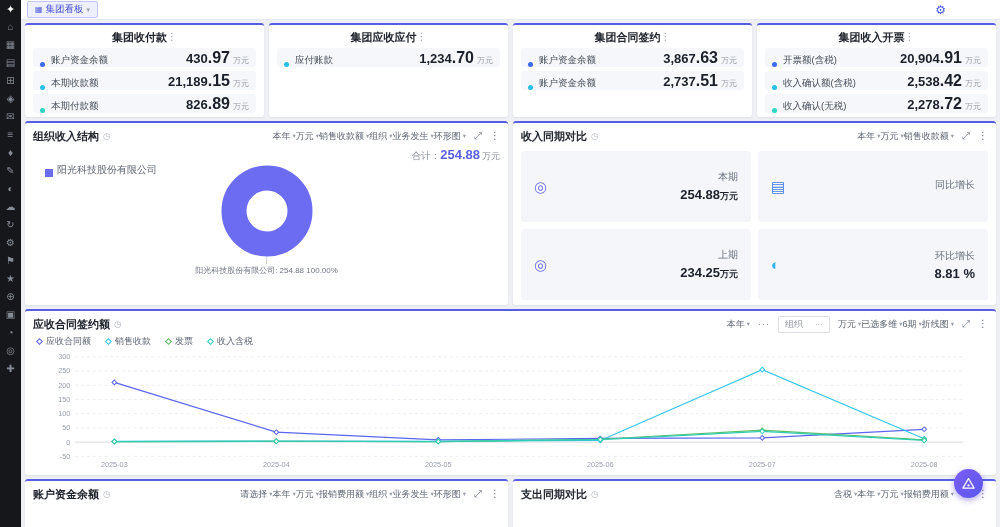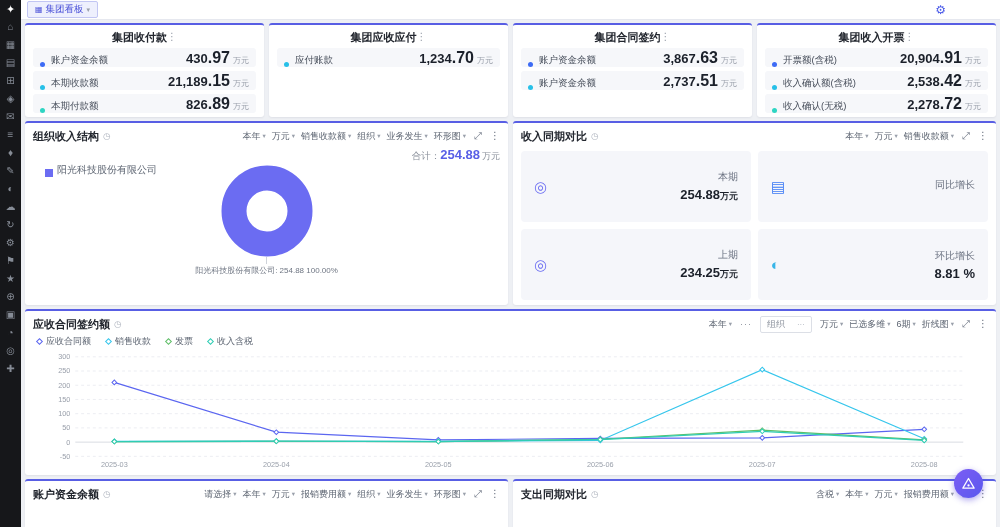--- a/index.html
+++ b/index.html
@@ -33,21 +33,21 @@
   .klabel{font-size:9.5px;color:#454c59;flex:1}
   .kval{font-weight:bold;color:#1b202a;font-size:13px;white-space:nowrap}
   .kval small{font-size:16px;font-weight:bold}
   .kunit{font-size:8px;color:#9aa0ab;font-weight:normal;margin-left:3px}
 
   
   .chead{display:flex;justify-content:space-between;align-items:center;height:16px}
   .ctitle{font-size:11px;font-weight:bold;color:#23272f;display:flex;align-items:center;gap:4px;white-space:nowrap}
   .help{color:#b3b8c2;font-size:9px;font-weight:normal}
   .ctrls{display:flex;align-items:center;gap:8px;color:#5d6572;font-size:9px;white-space:nowrap}
-  .ctrl-list{display:flex;align-items:center;gap:6px}
+  .ctrl-list{display:flex;align-items:center;gap:0}
   .ctl{display:flex;align-items:center;gap:2px;cursor:pointer}
   .caret{font-size:6.5px;color:#9aa0ab}
   .icon-btn{color:#6a7280;font-size:10px;cursor:pointer;line-height:1}
 
   
   .mid{display:grid;grid-template-columns:1fr 1fr;gap:5px;height:184px;flex-shrink:0}
   .flexcard{display:flex;flex-direction:column}
   .total-line{text-align:right;margin-top:3px;height:16px}
   .total-label{color:#8a909b;font-size:9.5px}
   .total-val{color:#595fe6;font-size:13px;font-weight:bold}

